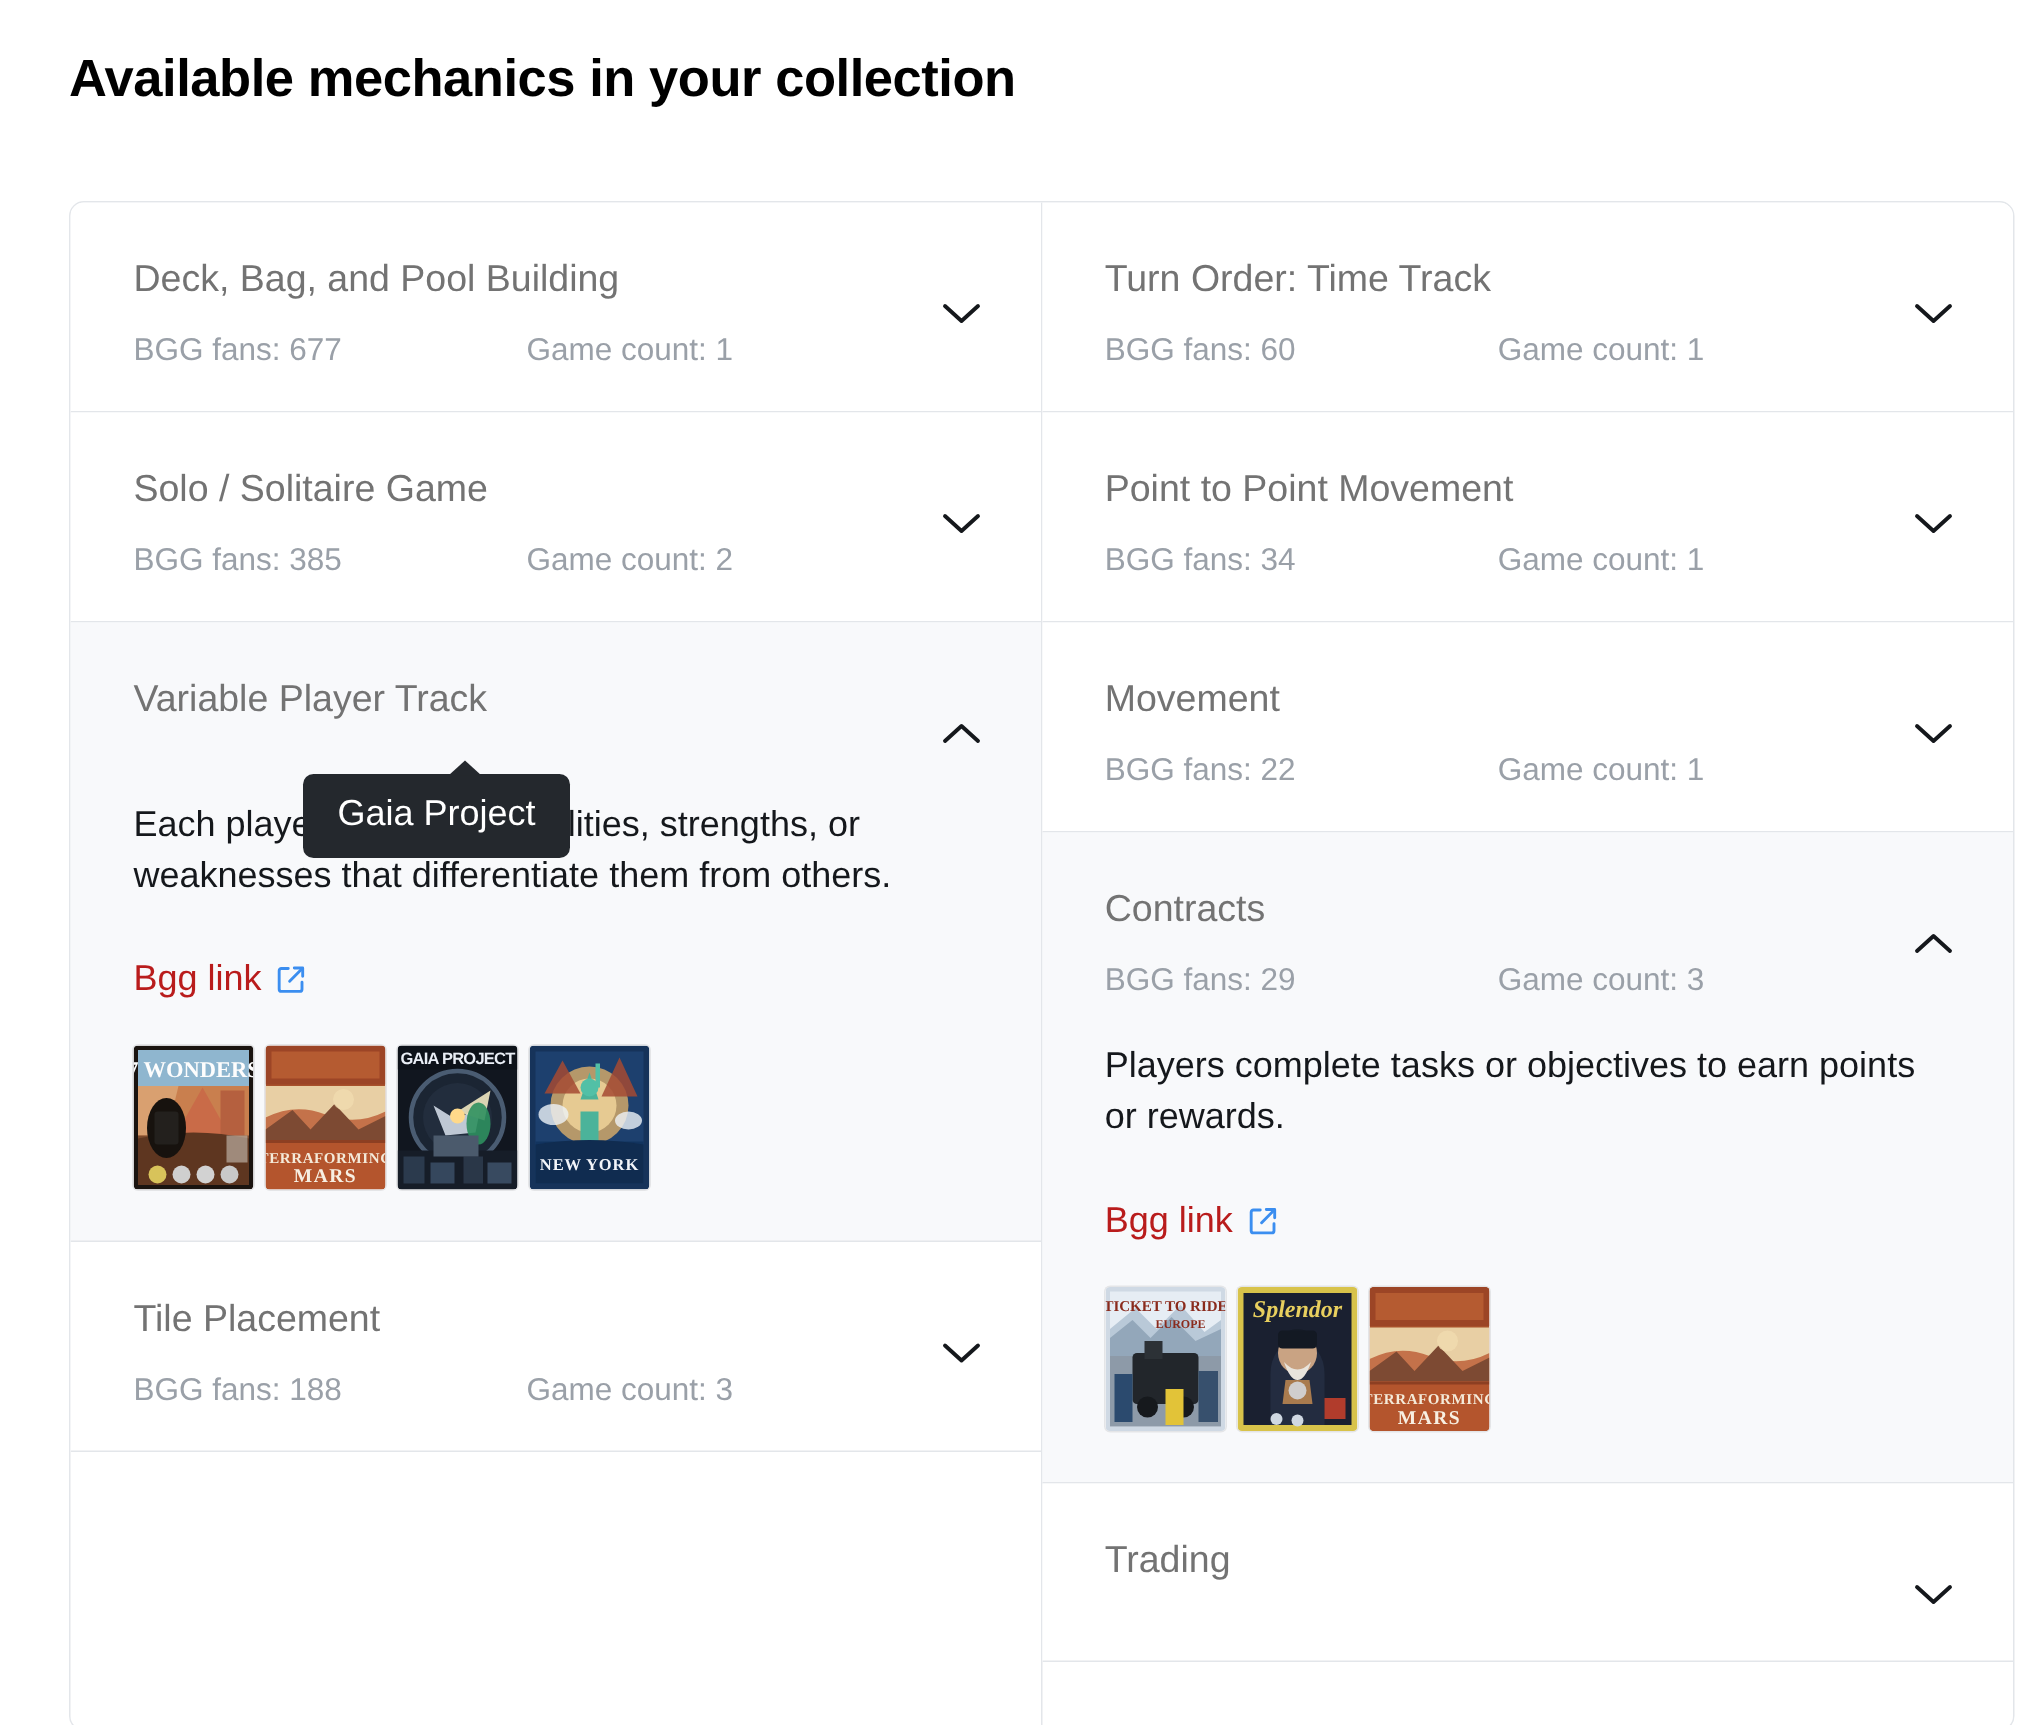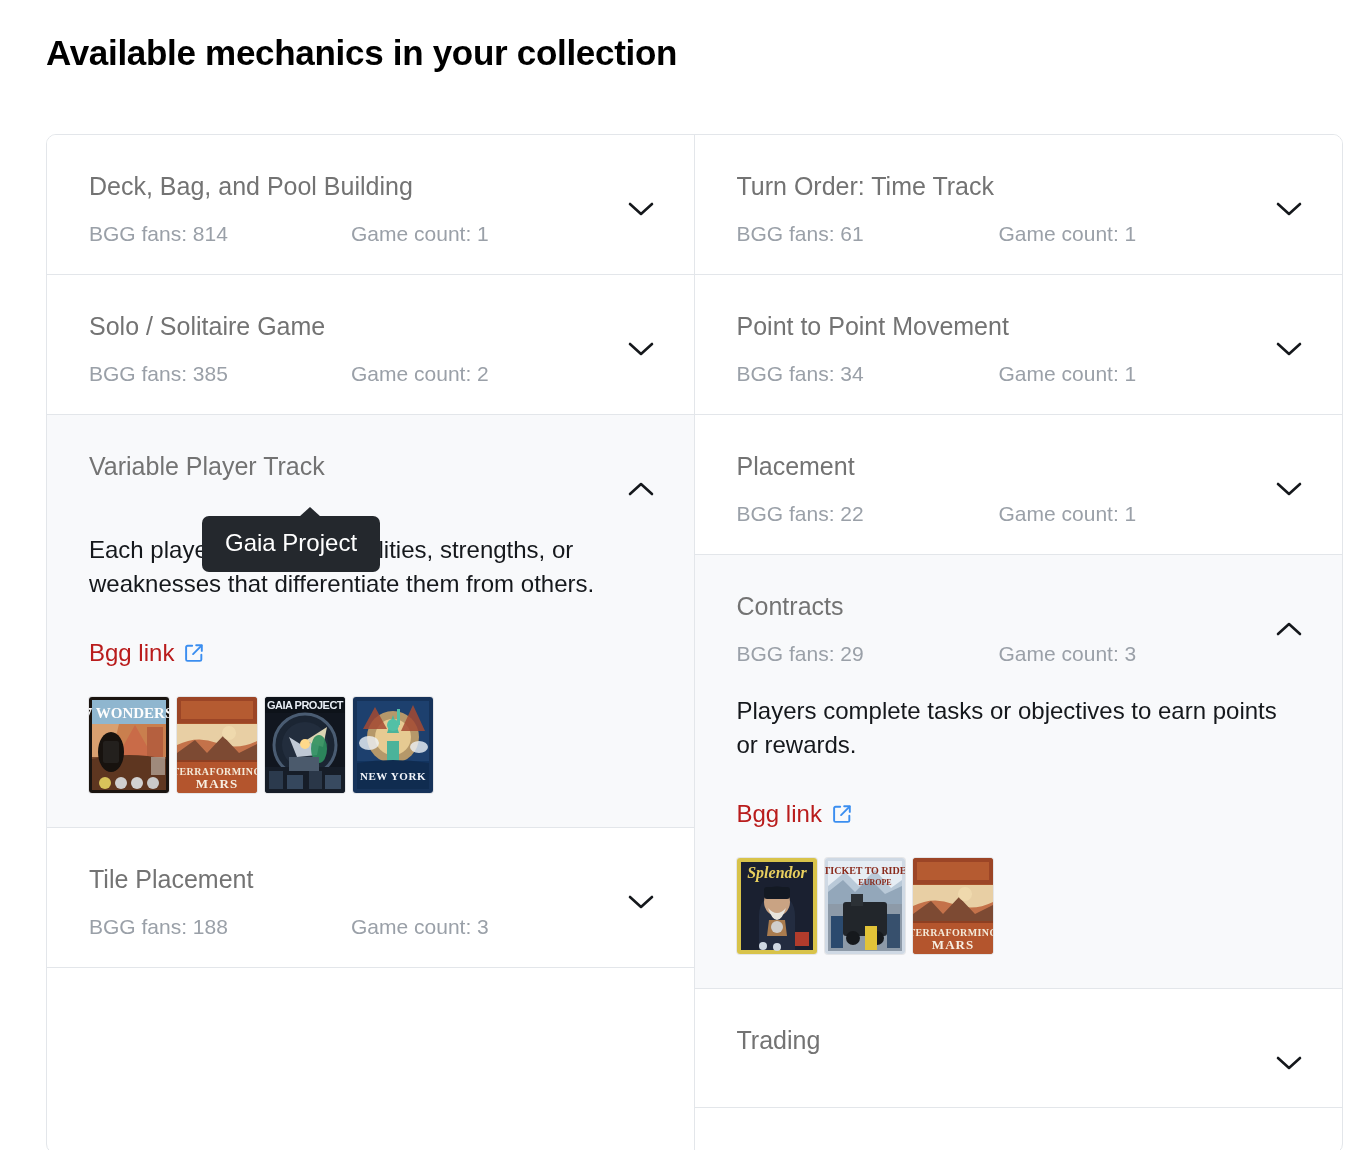--- a/index.html
+++ b/index.html
@@ -140,21 +140,21 @@
   <div class="page-title">Available mechanics in your collection</div>
 
   <div class="accordion-wrap">
 
     <div class="col left">
 
       <div class="acc-item">
         <div class="acc-header">
           <div class="acc-title">Deck, Bag, and Pool Building</div>
           <div class="acc-meta">
-            <span class="meta-fans">BGG fans: 814</span>
+            <span class="meta-fans">BGG fans: 677</span>
             <span class="meta-count">Game count: 1</span>
           </div>
           <span class="chev">
             <svg viewBox="0 0 26 16" width="26" height="16">
                 <path d="M2 3 L13 13 L24 3" fill="none" stroke="#15181c" stroke-width="2.6" stroke-linecap="round" stroke-linejoin="round"></path>
               </svg>
           </span>
         </div>
       </div>
 
@@ -293,21 +293,21 @@
       </div>
 
     </div>
 
     <div class="col right">
 
       <div class="acc-item">
         <div class="acc-header">
           <div class="acc-title">Turn Order: Time Track</div>
           <div class="acc-meta">
-            <span class="meta-fans">BGG fans: 61</span>
+            <span class="meta-fans">BGG fans: 60</span>
             <span class="meta-count">Game count: 1</span>
           </div>
           <span class="chev">
             <svg viewBox="0 0 26 16" width="26" height="16">
                 <path d="M2 3 L13 13 L24 3" fill="none" stroke="#15181c" stroke-width="2.6" stroke-linecap="round" stroke-linejoin="round"></path>
               </svg>
           </span>
         </div>
       </div>
 
@@ -321,21 +321,21 @@
           <span class="chev">
             <svg viewBox="0 0 26 16" width="26" height="16">
                 <path d="M2 3 L13 13 L24 3" fill="none" stroke="#15181c" stroke-width="2.6" stroke-linecap="round" stroke-linejoin="round"></path>
               </svg>
           </span>
         </div>
       </div>
 
       <div class="acc-item">
         <div class="acc-header">
-          <div class="acc-title">Placement</div>
+          <div class="acc-title">Movement</div>
           <div class="acc-meta">
             <span class="meta-fans">BGG fans: 22</span>
             <span class="meta-count">Game count: 1</span>
           </div>
           <span class="chev">
             <svg viewBox="0 0 26 16" width="26" height="16">
                 <path d="M2 3 L13 13 L24 3" fill="none" stroke="#15181c" stroke-width="2.6" stroke-linecap="round" stroke-linejoin="round"></path>
               </svg>
           </span>
         </div>
@@ -360,38 +360,20 @@
             <span>Bgg link</span>
             <span class="ext">
               <svg width="22" height="22" viewBox="0 0 24 24" fill="none" stroke="#3b8ef0" stroke-width="2.1" stroke-linecap="round" stroke-linejoin="round">
                 <path d="M10 4H5a1.6 1.6 0 0 0-1.6 1.6v13.4A1.6 1.6 0 0 0 5 20.6h13.4a1.6 1.6 0 0 0 1.6-1.6v-5"></path>
                 <path d="M14.4 3.6H20.5V9.7"></path>
                   <path d="M11 13.2 20.2 4"></path>
               </svg>
             </span>
           </a>
           <div class="thumbs">
-
-            <div class="thumb">
-              <svg viewBox="0 0 80 96">
-                <rect width="80" height="96" fill="#d8c34a"></rect>
-                <rect x="4" y="4" width="72" height="88" fill="#1a2030"></rect>
-                <text x="40" y="20" font-family="Liberation Serif, serif" font-size="16" font-style="italic" font-weight="bold" fill="#e8cf5e" text-anchor="middle">Splendor</text>
-                <path d="M22 92 L22 58 Q22 40 40 34 Q58 40 58 58 L58 92 Z" fill="#232c40"></path>
-                <path d="M28 34 Q40 22 52 34 L52 44 Q40 38 28 44 Z" fill="#161c28"></path>
-                <ellipse cx="40" cy="44" rx="13" ry="14" fill="#c9a383"></ellipse>
-                <rect x="27" y="29" width="26" height="12" rx="3" fill="#131923"></rect>
-                <path d="M31 50 Q40 60 49 50 Q45 62 40 62 Q35 62 31 50 Z" fill="#e8e4dc"></path>
-                <path d="M32 62 L48 62 L50 78 L30 78 Z" fill="#a97b4e"></path>
-                <circle cx="40" cy="69" r="6" fill="#d9e4ee" opacity=".8"></circle>
-                <rect x="58" y="74" width="14" height="14" fill="#b13c2c"></rect>
-                <circle cx="26" cy="88" r="4" fill="#cfd8e2"></circle>
-                  <circle cx="40" cy="89" r="4" fill="#cfd8e2"></circle>
-              </svg>
-            </div>
 
             <div class="thumb">
               <svg viewBox="0 0 80 96">
                 <rect width="80" height="96" fill="#cfd9e4"></rect>
                 <rect x="3" y="3" width="74" height="90" fill="#e6edf4"></rect>
                 <path d="M3 28 L20 14 L34 28 L50 12 L66 30 L77 22 L77 46 L3 46 Z" fill="#b9c9d8"></path>
                 <path d="M3 34 L18 22 L30 34 L44 20 L60 36 L77 28 L77 46 L3 46 Z" fill="#93a7ba"></path>
                 <rect x="3" y="46" width="74" height="47" fill="#8d9aa8"></rect>
                 <rect x="18" y="44" width="44" height="34" rx="3" fill="#22262b"></rect>
                 <rect x="26" y="36" width="12" height="12" fill="#2c3136"></rect>
@@ -400,20 +382,38 @@
                 <rect x="6" y="58" width="12" height="32" fill="#2b4a6e"></rect>
                 <rect x="62" y="56" width="13" height="34" fill="#37506d"></rect>
                 <rect x="40" y="68" width="12" height="24" fill="#e2c338"></rect>
                 <text x="40" y="16" font-family="Liberation Serif, serif" font-size="10" font-weight="bold" fill="#8a2b1d" text-anchor="middle">TICKET TO RIDE</text>
                 <text x="50" y="27" font-family="Liberation Serif, serif" font-size="8" font-weight="bold" fill="#8a2b1d" text-anchor="middle">EUROPE</text>
               </svg>
             </div>
 
             <div class="thumb">
               <svg viewBox="0 0 80 96">
+                <rect width="80" height="96" fill="#d8c34a"></rect>
+                <rect x="4" y="4" width="72" height="88" fill="#1a2030"></rect>
+                <text x="40" y="20" font-family="Liberation Serif, serif" font-size="16" font-style="italic" font-weight="bold" fill="#e8cf5e" text-anchor="middle">Splendor</text>
+                <path d="M22 92 L22 58 Q22 40 40 34 Q58 40 58 58 L58 92 Z" fill="#232c40"></path>
+                <path d="M28 34 Q40 22 52 34 L52 44 Q40 38 28 44 Z" fill="#161c28"></path>
+                <ellipse cx="40" cy="44" rx="13" ry="14" fill="#c9a383"></ellipse>
+                <rect x="27" y="29" width="26" height="12" rx="3" fill="#131923"></rect>
+                <path d="M31 50 Q40 60 49 50 Q45 62 40 62 Q35 62 31 50 Z" fill="#e8e4dc"></path>
+                <path d="M32 62 L48 62 L50 78 L30 78 Z" fill="#a97b4e"></path>
+                <circle cx="40" cy="69" r="6" fill="#d9e4ee" opacity=".8"></circle>
+                <rect x="58" y="74" width="14" height="14" fill="#b13c2c"></rect>
+                <circle cx="26" cy="88" r="4" fill="#cfd8e2"></circle>
+                  <circle cx="40" cy="89" r="4" fill="#cfd8e2"></circle>
+              </svg>
+            </div>
+
+            <div class="thumb">
+              <svg viewBox="0 0 80 96">
                 <rect width="80" height="96" fill="#a8512b"></rect>
                 <rect x="0" y="0" width="80" height="26" fill="#9c4526"></rect>
                 <rect x="4" y="4" width="72" height="18" fill="#b55b31"></rect>
                 <rect x="0" y="27" width="80" height="36" fill="#e8cfa4"></rect>
                 <path d="M0 48 Q20 38 40 46 Q60 54 80 44 L80 63 L0 63 Z" fill="#c4724a"></path>
                 <path d="M0 56 L18 43 L30 56 L46 39 L62 56 L80 47 L80 63 L0 63 Z" fill="#7d4a33"></path>
                 <rect x="0" y="63" width="80" height="33" fill="#b4552d"></rect>
                 <rect x="0" y="63" width="80" height="2" fill="#8d3f22"></rect>
                 <text x="40" y="78" font-family="Liberation Serif, serif" font-size="10" font-weight="bold" fill="#f4ead9" text-anchor="middle" letter-spacing="0.4">TERRAFORMING</text>
                 <text x="40" y="91" font-family="Liberation Serif, serif" font-size="13" font-weight="bold" fill="#f7efe2" text-anchor="middle" letter-spacing="1">MARS</text>

